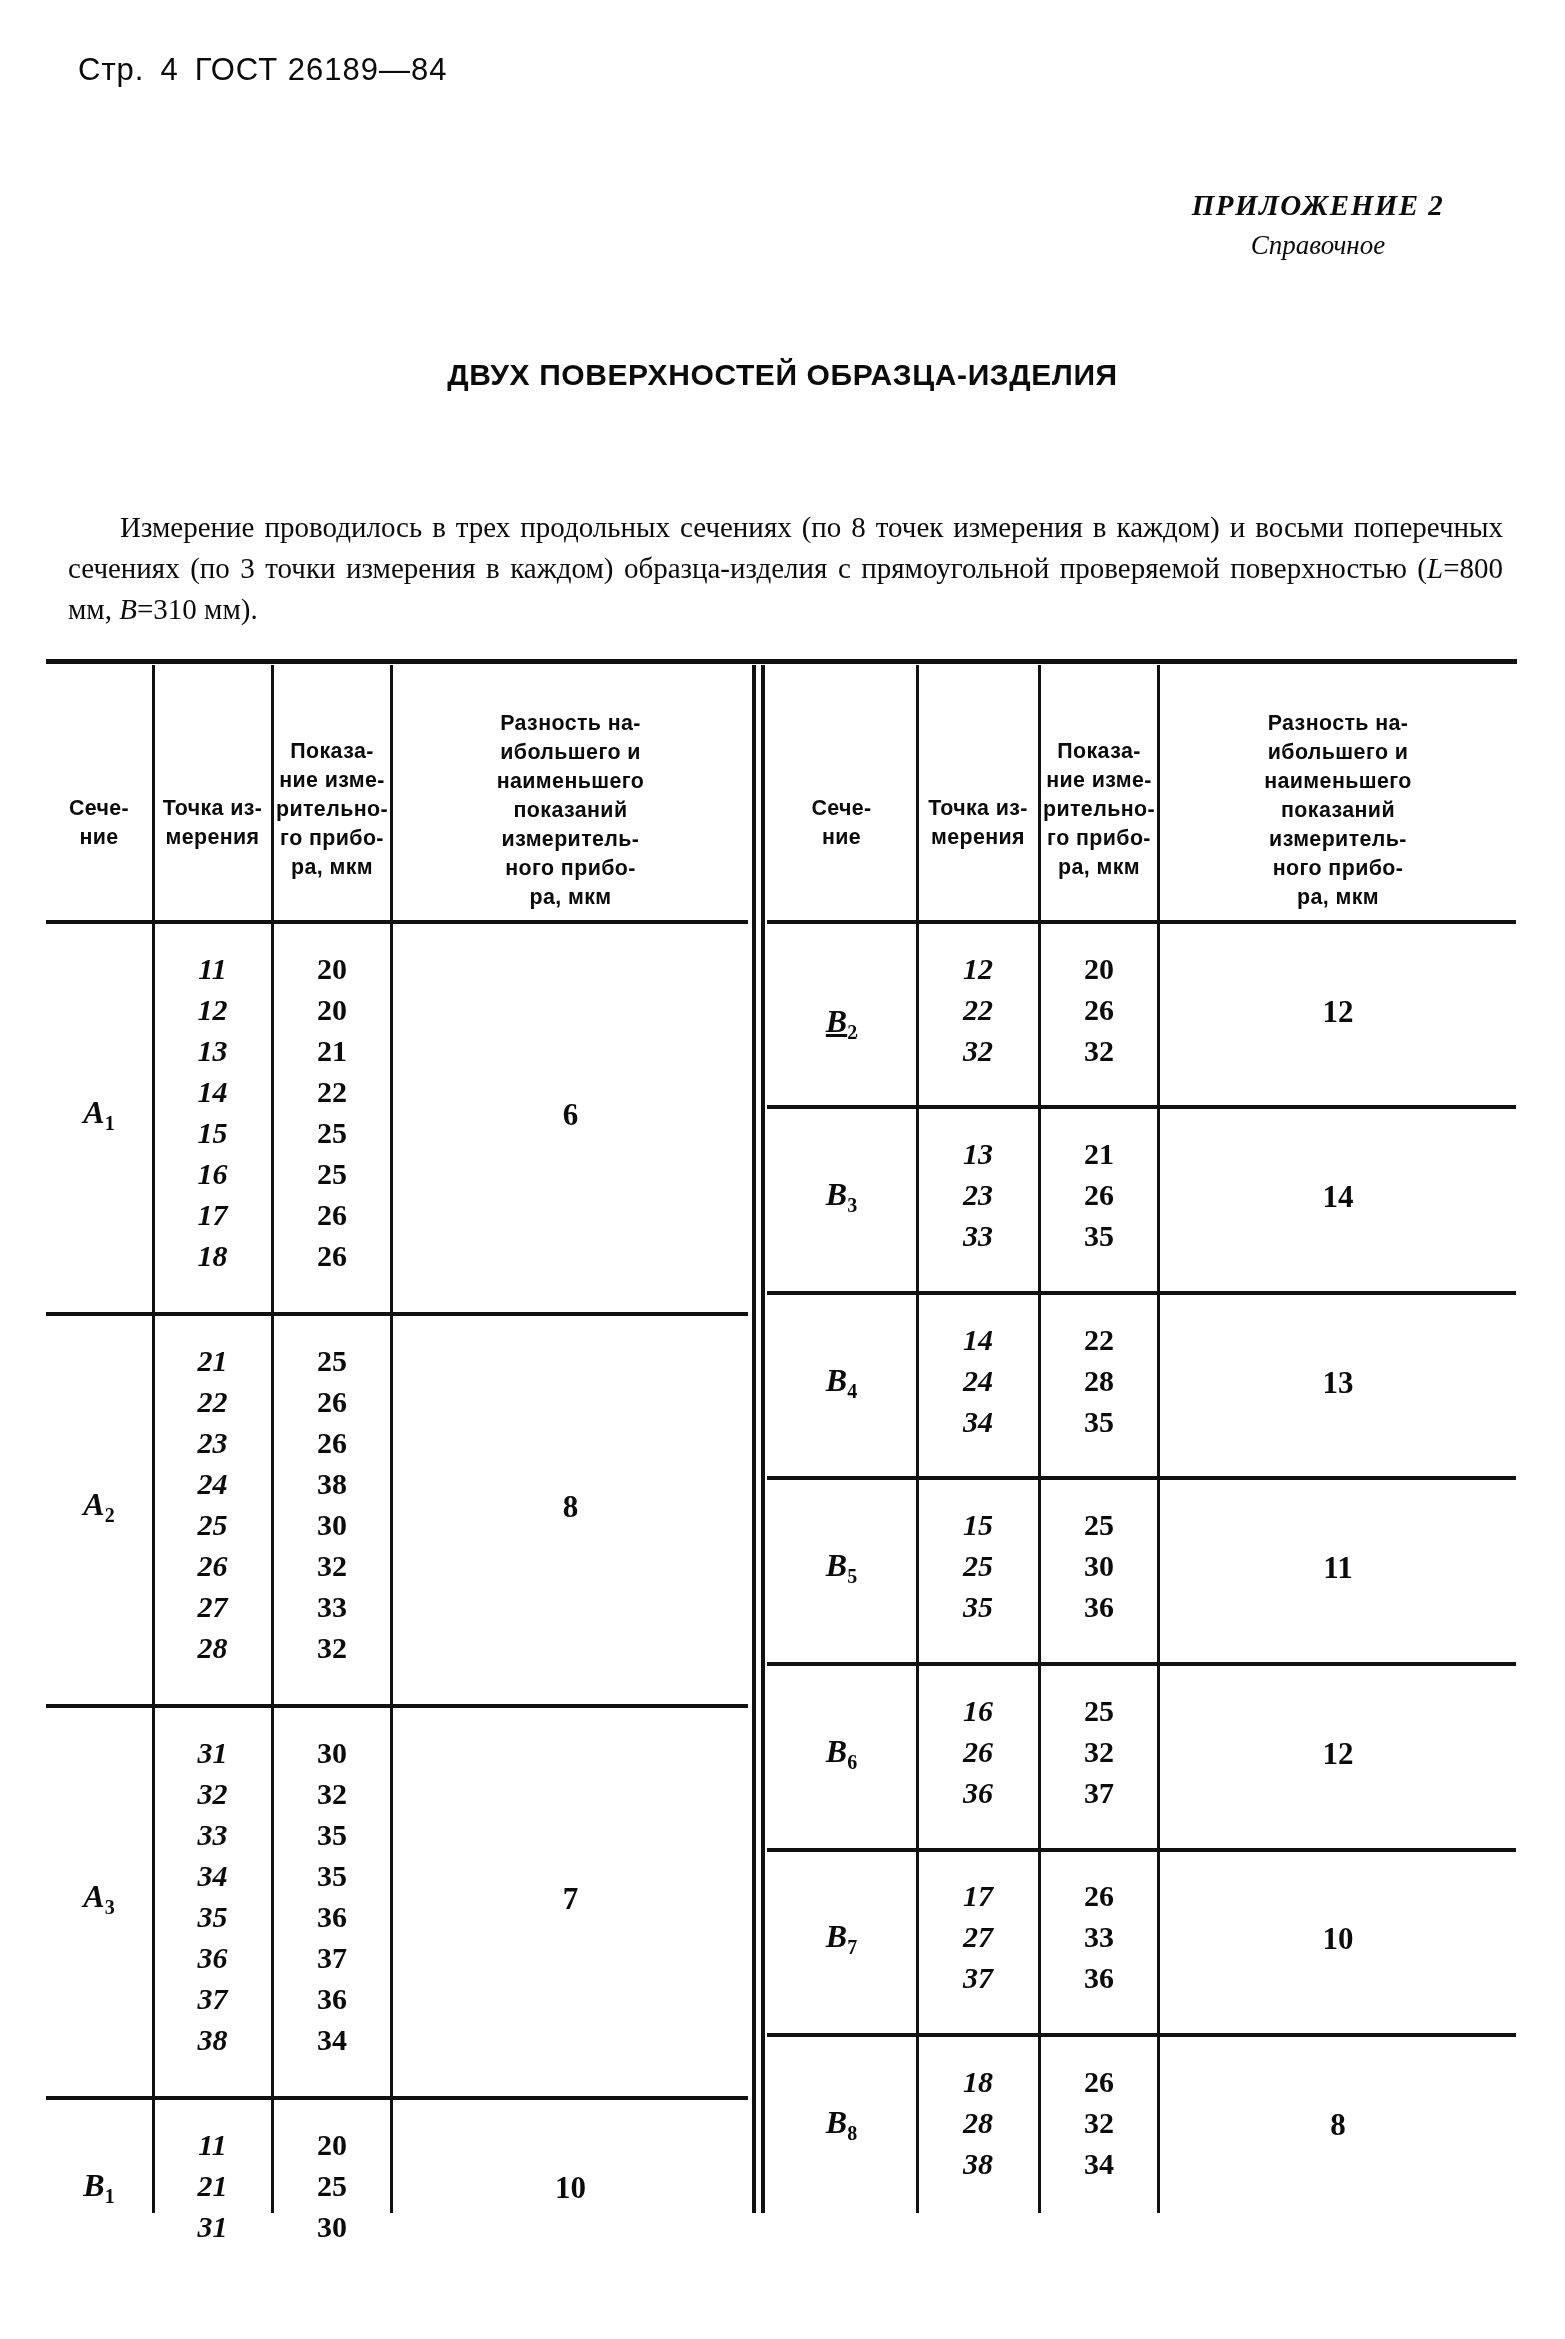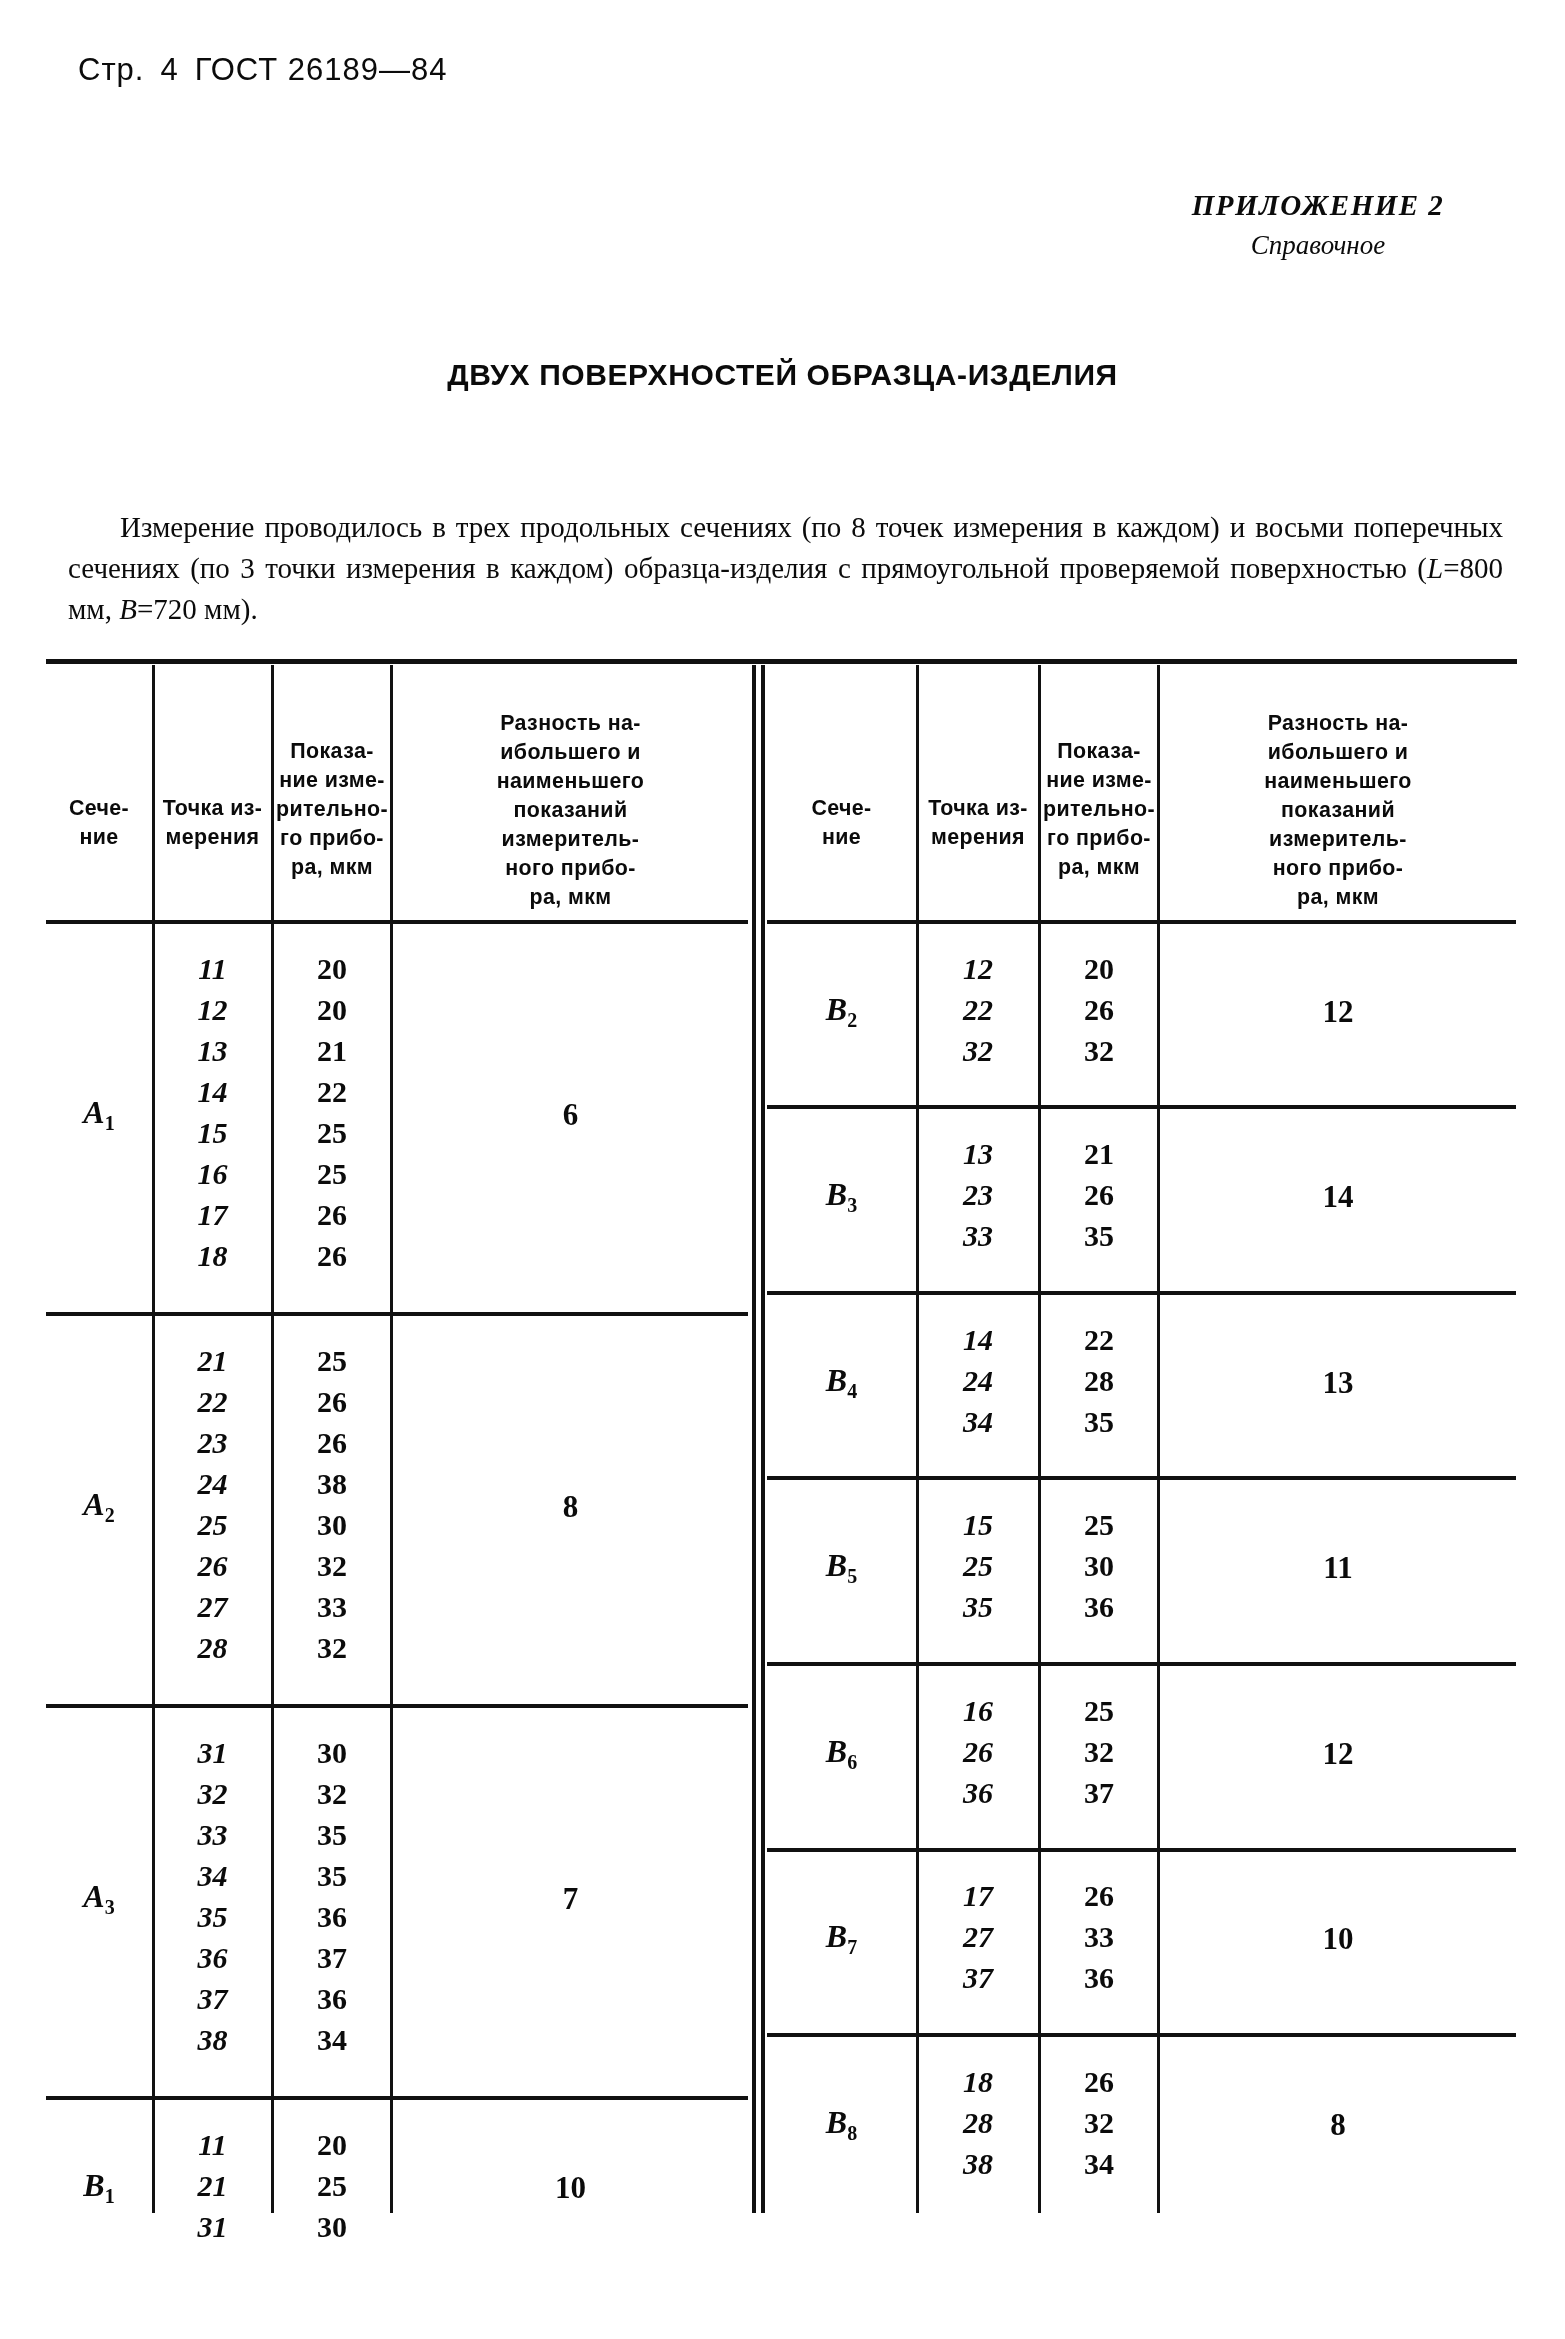--- a/index.html
+++ b/index.html
@@ -190,21 +190,21 @@
     <div class="a1">ПРИЛОЖЕНИЕ 2</div>
     <div class="a2">Справочное</div>
   </div>
 
   <div class="title">
     <span class="tl">ДВУХ ПОВЕРХНОСТЕЙ ОБРАЗЦА-ИЗДЕЛИЯ</span>
   </div>
 
   <div class="intro">
     <span class="ind"></span><span>Измерение проводилось в трех продольных сечениях (по 8 точек измерения в каждом) и восьми поперечных сечениях (по 3 точки измерения в каждом) образца-изделия с прямоугольной проверяемой поверхностью (</span><i>L</i><span>=800 мм,</span>
-    <i>B</i><span>=720 мм).</span>
+    <i>B</i><span>=310 мм).</span>
   </div>
 
   <div class="tbl">
     <div class="topline"></div>
     <div class="midrule a"></div>
     <div class="midrule b"></div>
 
     <div class="half left" id="half-left">
         <div class="vrule" style="left: 106px; height: 1548px;"></div>
         <div class="vrule" style="left: 225px; height: 1548px;"></div>
@@ -338,21 +338,21 @@
         <div class="hdr" style="left: 393px; width: 356px; top: 44px;">
           <div>Разность на-</div>
           <div>ибольшего и</div>
           <div>наименьшего</div>
           <div>показаний</div>
           <div>измеритель-</div>
           <div>ного прибо-</div>
           <div>ра, мкм</div>
         </div>
         <div class="hsplit" style="left: 0px; width: 749px; top: 255px;"></div>
-        <div class="cell sect" style="left: 0px; width: 149px; top: 324px;">B<sub>2</sub></div>
+        <div class="cell sect" style="left: 0px; width: 149px; top: 336px; text-decoration: underline;">B<sub>2</sub></div>
         <div class="cell it" style="left: 152px; width: 118px; top: 283px;">
           <div>12</div>
           <div>22</div>
           <div>32</div>
         </div>
         <div class="cell num" style="left: 274px; width: 116px; top: 283px;">
           <div>20</div>
           <div>26</div>
           <div>32</div>
         </div>

